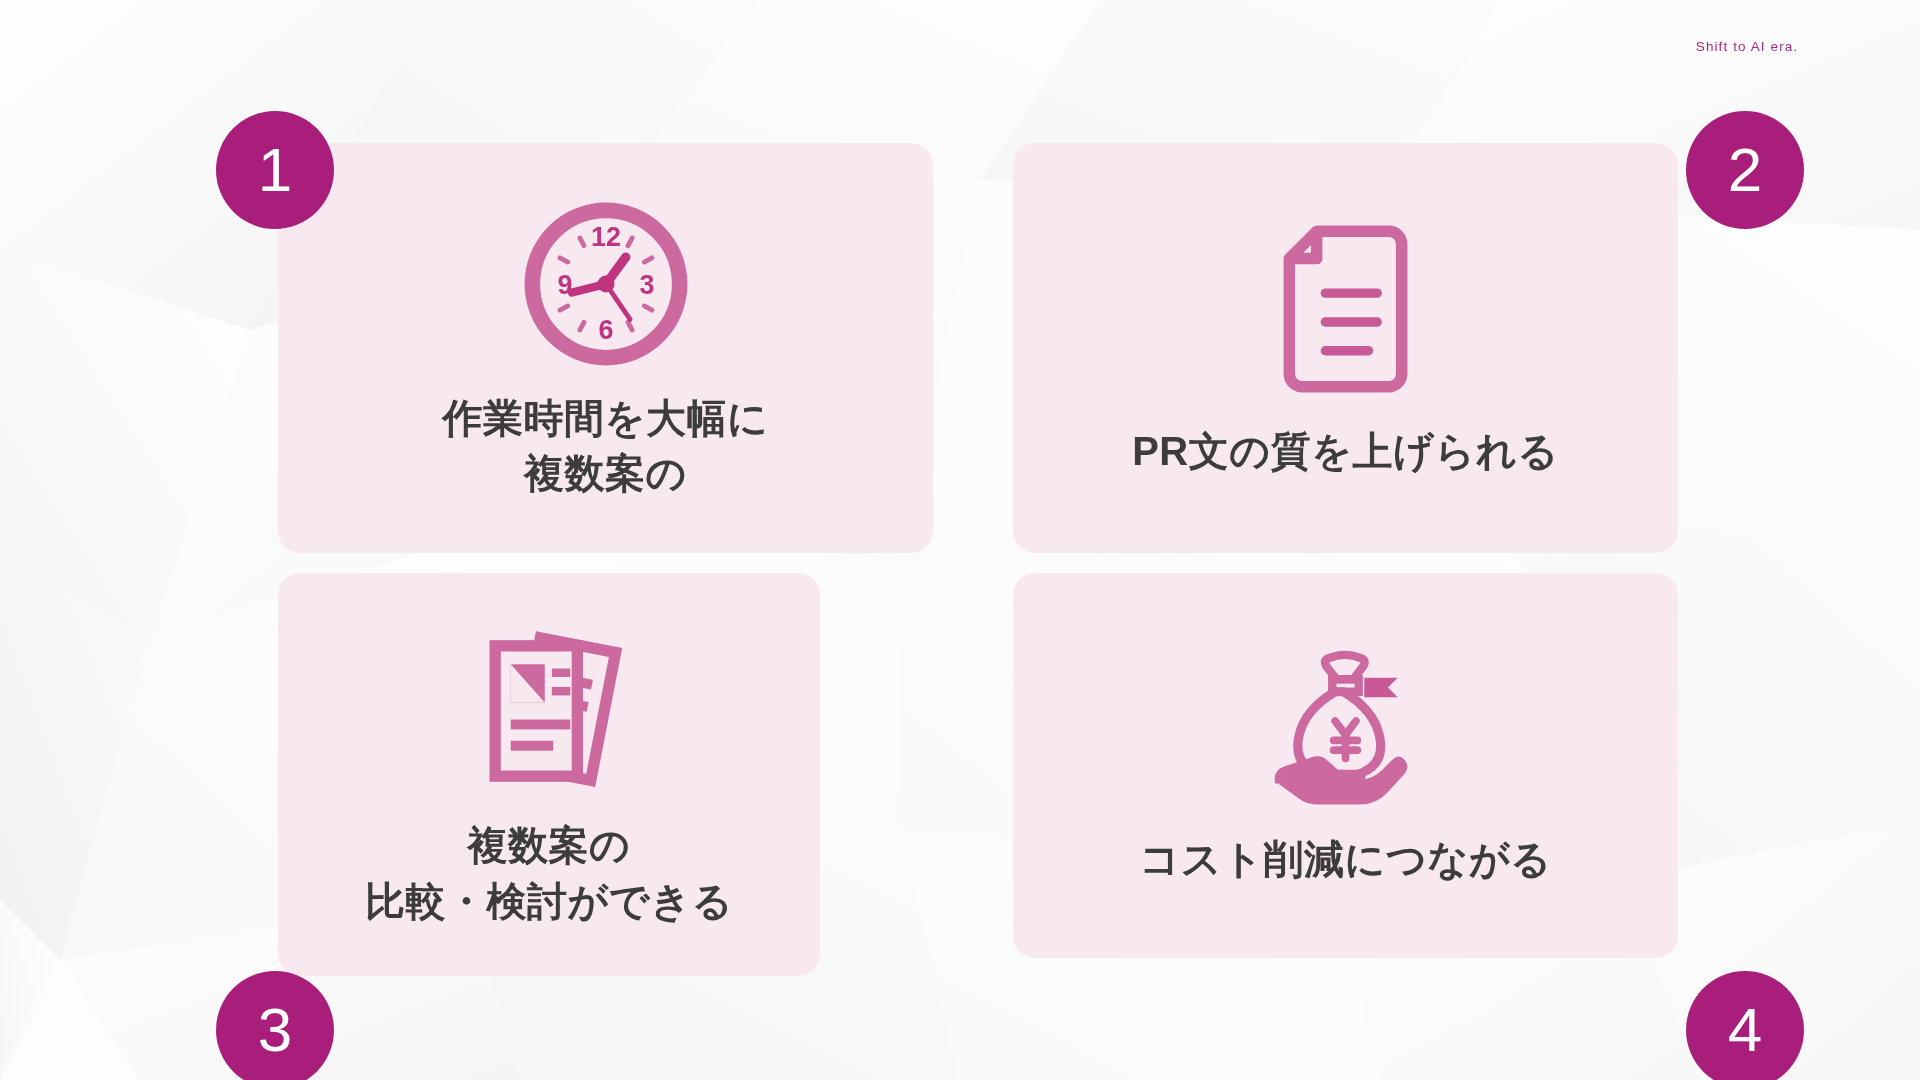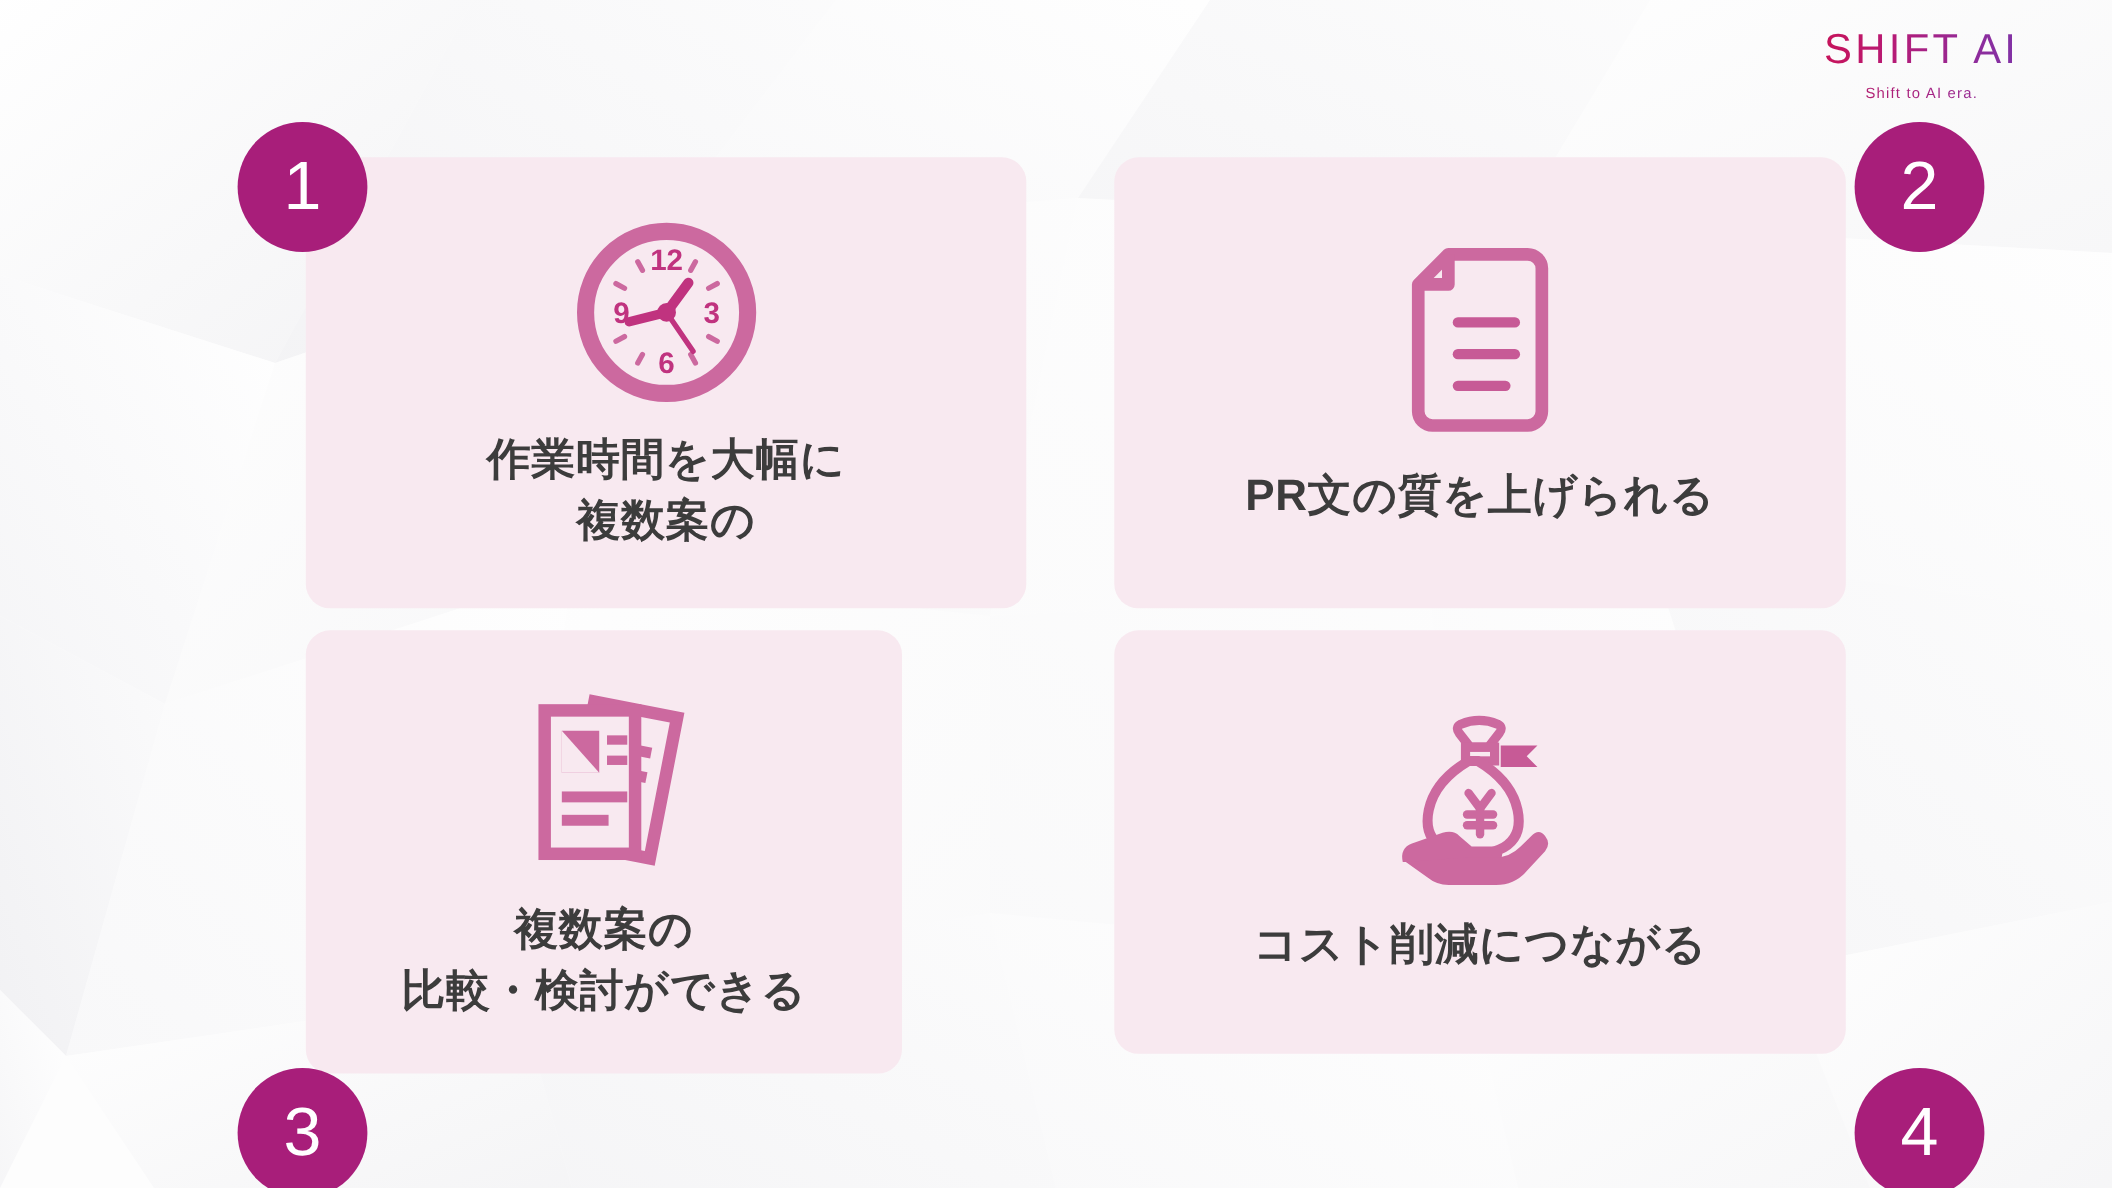--- a/index.html
+++ b/index.html
@@ -135,21 +135,20 @@
     <polygon points="1330,870 1620,880 1700,1080 1380,1080" fill="url(#gA)" opacity="0.5"></polygon>
     <polygon points="520,520 900,560 900,830 470,900" fill="url(#gA)" opacity="0.25"></polygon>
     <polygon points="900,560 1300,540 1330,870 900,830" fill="url(#gB)" opacity="0.22"></polygon>
     <polygon points="1300,540 1500,500 1620,880 1330,870" fill="url(#gC)" opacity="0.3"></polygon>
     <polygon points="600,210 980,180 900,560 520,520" fill="url(#gB)" opacity="0.25"></polygon>
     <polygon points="980,180 1380,200 1300,540 900,560" fill="url(#gC)" opacity="0.2"></polygon>
   </svg>
 </div>
 
 <div class="logo-block">
-  <div class="logo-word">SHIFT AI</div>
   <div class="logo-tag">Shift to AI era.</div>
 </div>
 
 <div class="grid">
 
   <div class="card c1">
     <div class="card-inner">
       <div class="icon-wrap">
         <svg width="170" height="170" viewBox="0 0 120 120" xmlns="http://www.w3.org/2000/svg">
           <circle cx="60" cy="60" r="52" fill="none" stroke="#cc699f" stroke-width="11"></circle>

